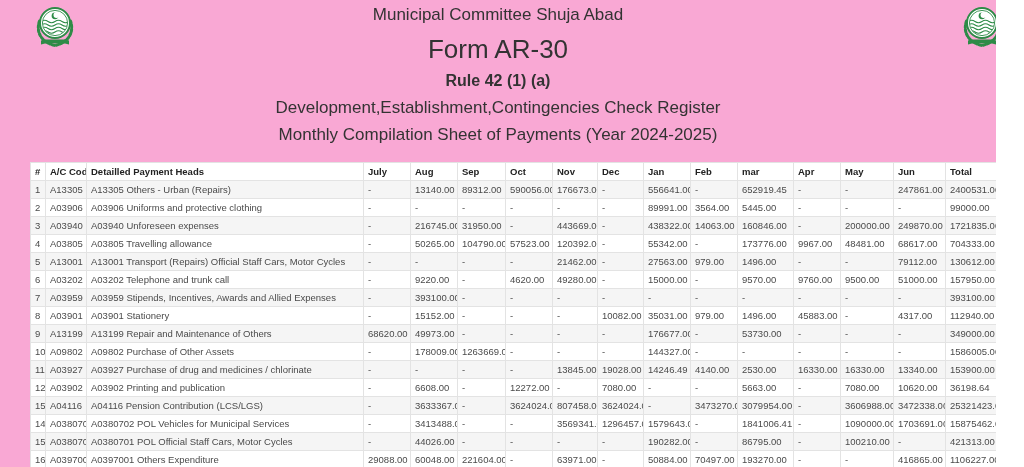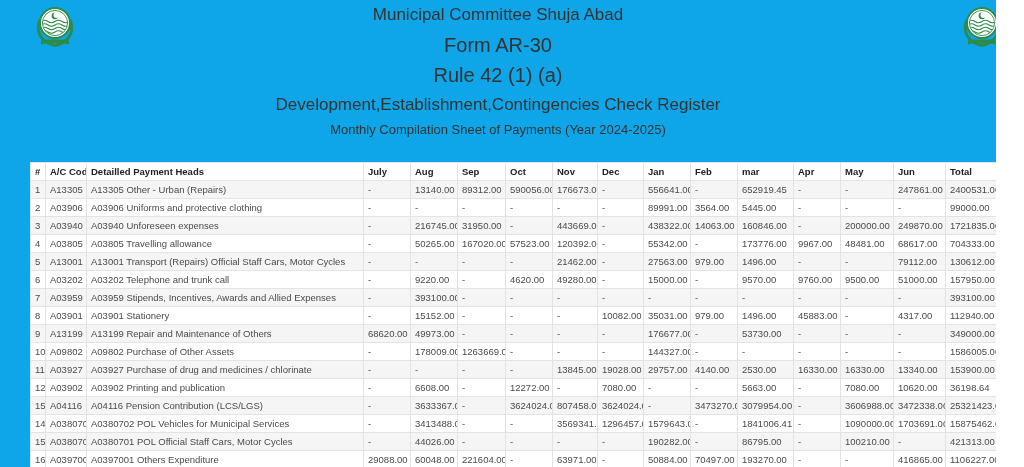--- a/index.html
+++ b/index.html
@@ -1,32 +1,32 @@
 <!DOCTYPE html>
 <html><head>
 <meta charset="utf-8">
 <style>
   html, body { margin: 0; padding: 0; }
   body {
     width: 1024px; height: 467px; overflow: hidden;
     background: #ffffff;
     font-family: "Liberation Sans", "DejaVu Sans", sans-serif;
   }
-  .page { position: relative; width: 996px; height: 467px; overflow: hidden; background: #0ea5e9; }
+  .page { position: relative; width: 996px; height: 467px; overflow: hidden; background: #f9a8d4; }
 
   
   .logo { position: absolute; top: 4px; width: 44px; height: 46px; color: #2e8b47; }
   .logo-left  { left: 33px; }
   .logo-right { left: 960px; }
   .titles { position: absolute; left: 0; top: 5px; width: 100%; text-align: center; color: #333333; }
   .org      { font-size: 17px; font-weight: 400; margin: 0 0 9px; }
-  .form     { font-size: 20px; font-weight: 400; margin: 0 0 7px; }
-  .rule     { font-size: 20px; font-weight: 400; margin: 0 4px 8px; }
+  .form     { font-size: 26px; font-weight: 400; margin: 0 0 7px; }
+  .rule     { font-size: 16px; font-weight: 700; margin: 0 4px 8px; }
   .register { font-size: 17px; font-weight: 400; margin: 0 16px 7px; }
-  .sheet    { font-size: 13px; font-weight: 400; margin: 0; }
+  .sheet    { font-size: 17px; font-weight: 400; margin: 0; }
 
   
   table.report {
     position: absolute; left: 30px; top: 162px; width: 970px;
     border-collapse: collapse; table-layout: fixed;
   }
   .report th, .report td {
     border: 1px solid #e3e3e3;
     font-size: 9.5px;
     line-height: 1.05;
@@ -134,21 +134,21 @@
           <th>Apr</th>
           <th>May</th>
           <th>Jun</th>
           <th>Total</th>
         </tr>
     </thead>
     <tbody>
         <tr>
           <td>1</td>
           <td>A13305</td>
-          <td>A13305 Other - Urban (Repairs)</td>
+          <td>A13305 Others - Urban (Repairs)</td>
           <td>-</td>
           <td>13140.00</td>
           <td>89312.00</td>
           <td>590056.00</td>
           <td>176673.00</td>
           <td>-</td>
           <td>556641.00</td>
           <td>-</td>
           <td>652919.45</td>
           <td>-</td>
@@ -191,21 +191,21 @@
           <td>200000.00</td>
           <td>249870.00</td>
           <td>1721835.00</td>
         </tr>
         <tr>
           <td>4</td>
           <td>A03805</td>
           <td>A03805 Travelling allowance</td>
           <td>-</td>
           <td>50265.00</td>
-          <td>167020.00</td>
+          <td>104790.00</td>
           <td>57523.00</td>
           <td>120392.00</td>
           <td>-</td>
           <td>55342.00</td>
           <td>-</td>
           <td>173776.00</td>
           <td>9967.00</td>
           <td>48481.00</td>
           <td>68617.00</td>
           <td>704333.00</td>
@@ -321,21 +321,21 @@
         <tr>
           <td>11</td>
           <td>A03927</td>
           <td>A03927 Purchase of drug and medicines / chlorinate</td>
           <td>-</td>
           <td>-</td>
           <td>-</td>
           <td>-</td>
           <td>13845.00</td>
           <td>19028.00</td>
-          <td>29757.00</td>
+          <td>14246.49</td>
           <td>4140.00</td>
           <td>2530.00</td>
           <td>16330.00</td>
           <td>16330.00</td>
           <td>13340.00</td>
           <td>153900.00</td>
         </tr>
         <tr>
           <td>12</td>
           <td>A03902</td>

